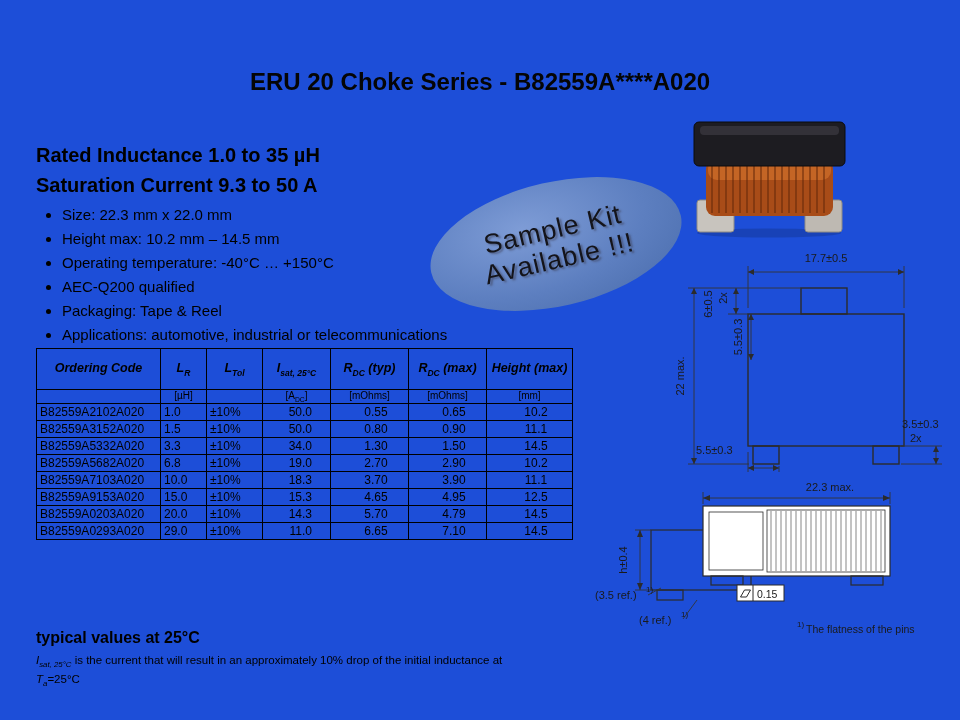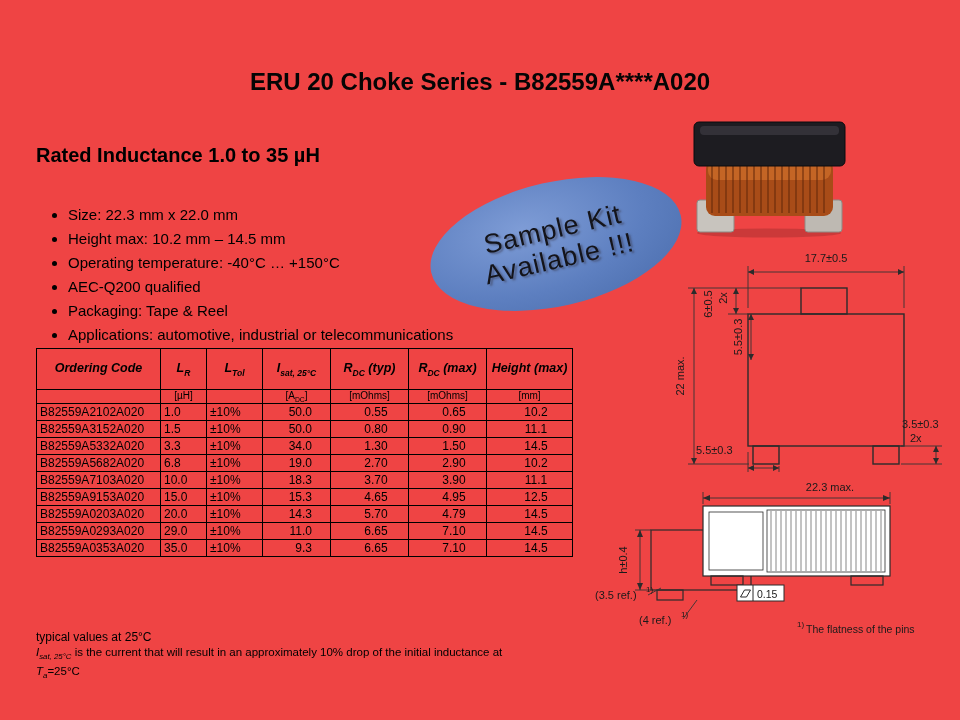--- a/index.html
+++ b/index.html
@@ -2,31 +2,31 @@
 <html><head>
 <meta charset="utf-8">
 <style>
   html, body { margin:0; padding:0; }
   body {
     width:960px; height:720px;
     background:#ffffff;
     font-family:"Liberation Sans", sans-serif;
     color:#000;
   }
-  .slide { position:relative; width:960px; height:720px; background:#ef4444; overflow:hidden; }
+  .slide { position:relative; width:960px; height:720px; background:#1d4ed8; overflow:hidden; }
 
   .title {
     position:absolute; top:52px; left:0; width:100%;
     text-align:center; font-size:24px; font-weight:700; color:#050505;
   }
 
   .headline { position:absolute; left:36px; top:140px; font-size:20px; font-weight:700; line-height:30px; }
 
   .features {
-    position:absolute; left:48px; top:203px; width:440px;
+    position:absolute; left:42px; top:203px; width:440px;
     font-size:15px; line-height:24px;
     list-style:disc outside; padding-left:20px; margin:0;
   }
   .features li.bold { font-weight:400; }
 
   .badge {
     position:absolute; left:428px; top:182px; width:256px; height:124px;
     border-radius:50%;
     background: radial-gradient(ellipse at 38% 32%, #7e9cd6 0%, #5d7fc0 55%, #4a6cab 100%);
     transform: rotate(-13deg);
@@ -56,33 +56,34 @@
   .spec-table tr.units td { font-size:10px; text-align:center; height:13px; padding:0 2px; }
   .spec-table tbody td { font-size:12px; height:16px; line-height:16px; padding:0 3px; }
   .spec-table td.c0 { text-align:left; }
   .spec-table td.c1 { text-align:left; padding-right:5px; }
   .spec-table td.c2 { text-align:left; }
   .spec-table td.c3 { text-align:right; padding-right:18px; }
   .spec-table td.c4, .spec-table td.c5, .spec-table td.c6 { text-align:center;padding-left:16px; }
   sub { font-size:0.68em; }
 
   .notes { position:absolute; left:36px; top:630px; width:565px; font-size:11.5px; line-height:15px; }
-  .note-bold { font-weight:400; font-size:12px; }
+  .note-bold { font-weight:700; font-size:16px; margin-bottom:8px; }
   .sym { font-style:italic; }
   .note-line sub.sym { font-style:italic; }
 </style>
 </head>
 <body>
 
 <div class="slide">
 
   <h1 class="title">ERU 20 Choke Series - B82559A****A020</h1>
 
   <div class="headline">
     <div>Rated Inductance 1.0 to 35 µH</div>
+    <div>Saturation Current 9.3 to 50 A</div>
   </div>
 
   <ul class="features">
       <li>Size: 22.3 mm x 22.0 mm</li>
       <li>Height max: 10.2 mm – 14.5 mm</li>
       <li>Operating temperature: -40°C … +150°C</li>
       <li class="bold">AEC-Q200 qualified</li>
       <li>Packaging: Tape &amp; Reel</li>
       <li>Applications: automotive, industrial or telecommunications</li>
     </ul>
@@ -294,29 +295,20 @@
         </tr>
         <tr>
           <td class="c0">B82559A0293A020</td>
           <td class="c1">29.0</td>
           <td class="c2">±10%</td>
           <td class="c3">11.0</td>
           <td class="c4">6.65</td>
           <td class="c5">7.10</td>
           <td class="c6">14.5</td>
         </tr>
-        <tr>
-          <td class="c0">B82559A0353A020</td>
-          <td class="c1">35.0</td>
-          <td class="c2">±10%</td>
-          <td class="c3">9.3</td>
-          <td class="c4">6.65</td>
-          <td class="c5">7.10</td>
-          <td class="c6">14.5</td>
-        </tr>
       </tbody>
   </table>
 
   <div class="notes">
     <div class="note-bold">typical values at 25°C</div>
     <div class="note-line"><span class="sym">I</span><sub class="sym">sat, 25°C</sub>
       <span>is the current that will result in an approximately 10% drop of the initial inductance at</span>
     </div>
     <div class="note-line"><span class="sym">T</span><sub class="sym">a</sub><span>=25°C</span></div>
   </div>

